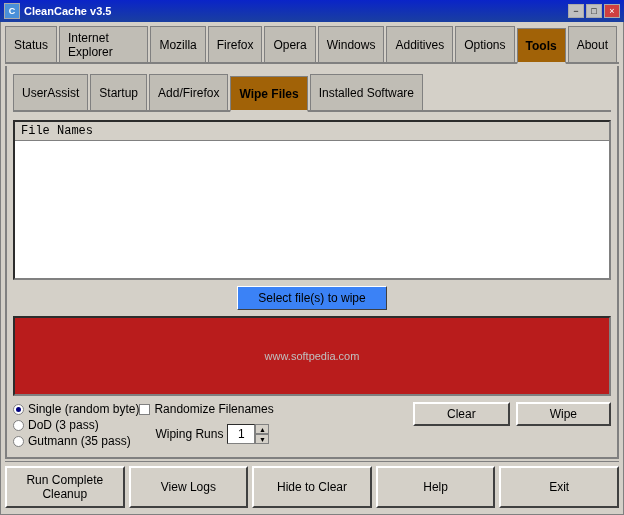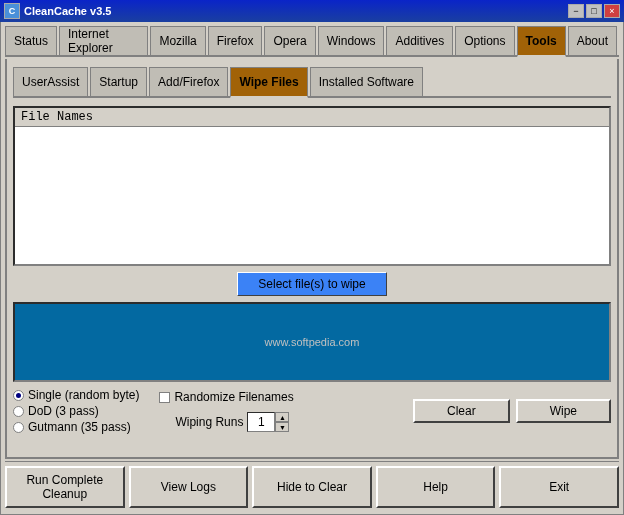--- a/index.html
+++ b/index.html
@@ -67,28 +67,28 @@
     }
 
     
     .tab-row {
       display: flex;
       align-items: flex-end;
       border-bottom: 2px solid #808080;
       margin-bottom: 2px;
     }
     .tab {
-      padding: 14px 8px;
+      padding: 2px 8px;
       background: #d4d0c8;
       border: 1px solid #808080;
       border-bottom: none;
       margin-right: 2px;
       cursor: pointer;
       font-size: 12px;
-      height: 20px;
+      height: 36px;
       display: flex;
       align-items: center;
     }
     .tab.active {
       background: #a16207;
       border-bottom: 2px solid #d4d0c8;
       margin-bottom: -2px;
       font-weight: bold;
       z-index: 1;
     }
@@ -141,40 +141,40 @@
       border-left-color: #ffffff;
       border-right-color: #404040;
       border-bottom-color: #404040;
       cursor: pointer;
       font-size: 12px;
     }
 
     
     .log-area {
       border: 2px inset #808080;
-      background: #0369a1;
+      background: #b91c1c;
       height: 80px;
       overflow-y: auto;
       position: relative;
     }
     .watermark {
       position: absolute;
       top: 50%;
       left: 50%;
       transform: translate(-50%, -50%);
       color: #c0c0c0;
       font-size: 11px;
       pointer-events: none;
     }
 
     
     .options-row {
       display: flex;
-      align-items: center;
-      gap: 20px;
+      align-items: flex-start;
+      gap: 0;
     }
     .radio-group {
       display: flex;
       flex-direction: column;
       gap: 2px;
     }
     .radio-item {
       display: flex;
       align-items: center;
       gap: 4px;

